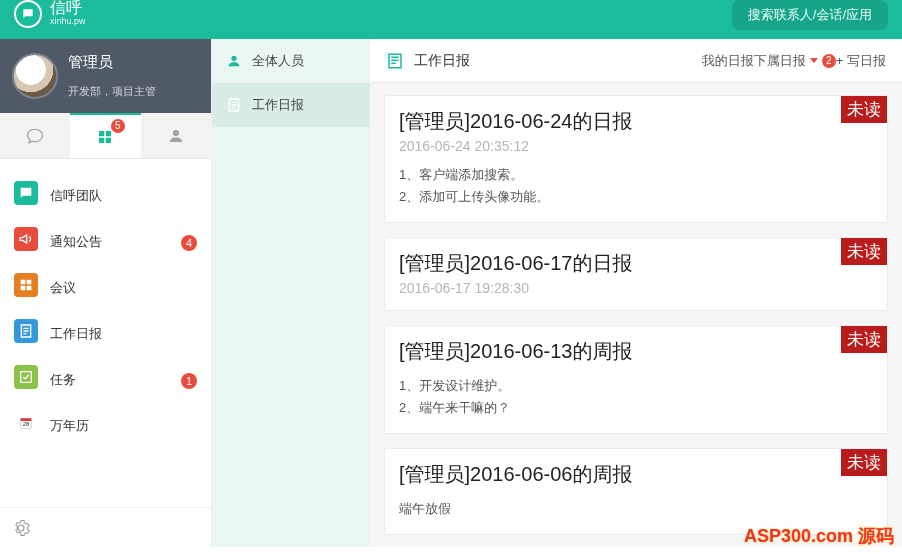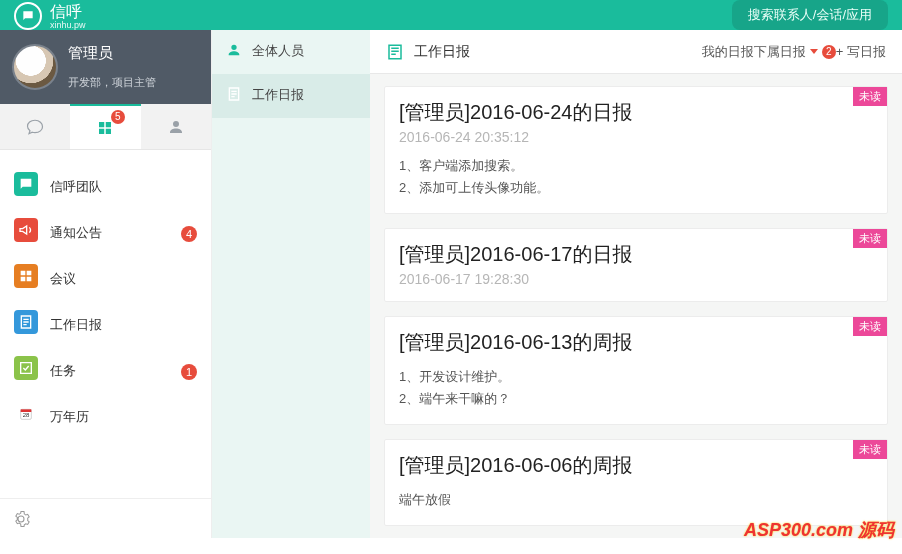--- a/index.html
+++ b/index.html
@@ -1,17 +1,17 @@
 <!DOCTYPE html>
 <html><head>
 <meta charset="utf-8">
 <style>
 *{box-sizing:border-box;margin:0;padding:0;font-family:"Microsoft YaHei","PingFang SC",sans-serif}
 html,body{width:902px;height:554px;overflow:hidden;background:#fff}
-.topbar{height:30px;background:#1abc9c;display:flex;align-items:flex-end;padding:0 14px;color:#fff}
+.topbar{height:39px;background:#1abc9c;display:flex;align-items:flex-start;padding:0 14px;color:#fff}
 .logo-ring{width:28px;height:28px;border:2px solid #fff;border-radius:50%;display:flex;align-items:center;justify-content:center;margin-right:8px}
 .logo-ring svg{width:14px;height:14px;fill:#fff}
 .brand-text{font-size:16px;line-height:1}
 .brand-sub{font-size:9px;opacity:.9}
 .search-pill{margin-left:auto;background:#17a589;border-radius:8px;padding:6px 16px;font-size:13px;color:#eafff8;cursor:pointer}
 .shell{display:flex;height:508px}
 .col-left{width:212px;background:#fff;display:flex;flex-direction:column;border-right:1px solid #eee}
 .profile{display:flex;align-items:center;padding:14px 12px;background:#505a66;color:#fff}
 .avatar{width:46px;height:46px;border-radius:50%;background:radial-gradient(circle at 40% 35%,#fefefe 0 40%,#d7c7b3 41% 60%,#6b5942 61% 100%);flex:none;margin-right:10px;border:2px solid #7a828c}
 .profile-name{font-size:15px}
@@ -21,39 +21,39 @@
 .nav-tab.active{background:#fff;color:#1abc9c;border-top:2px solid #1abc9c}
 .nav-tab svg{width:18px;height:18px;fill:currentColor}
 .nav-badge{position:absolute;top:4px;right:16px;background:#e74c3c;color:#fff;font-size:10px;line-height:14px;min-width:14px;text-align:center;border-radius:7px;padding:0 3px}
 .menu{flex:1;overflow:auto}
 .menu-item{display:flex;align-items:flex-end;height:46px;padding:0 14px;font-size:13px;color:#333;cursor:pointer;border-bottom:0px solid #f5f5f5;position:relative}
 .menu-item .mi-icon{width:24px;height:24px;border-radius:4px;display:flex;align-items:center;justify-content:center;color:#fff;margin-right:12px;font-size:12px}
 .menu-item .mi-badge{margin-left:auto;background:#e74c3c;color:#fff;font-size:11px;line-height:16px;min-width:16px;height:16px;text-align:center;border-radius:8px;padding:0 4px}
 .gear{height:40px;display:flex;align-items:center;padding:0 12px;color:#9a9a9a;border-top:1px solid #eee}
 .gear svg{width:18px;height:18px;fill:currentColor}
 .col-mid{width:158px;background:#eaf6f3}
-.mid-item{display:flex;align-items:flex-start;height:44px;padding:12px 14px;font-size:13px;color:#444;cursor:pointer}
+.mid-item{display:flex;align-items:center;height:44px;padding:0 14px;font-size:13px;color:#444;cursor:pointer}
 .mid-item svg{width:16px;height:16px;fill:#1abc9c;margin-right:10px}
 .mid-item.active{background:#d9ece8}
 .col-main{flex:1;background:#f5f6f5;display:flex;flex-direction:column;min-width:0}
 .main-head{height:44px;background:#fff;display:flex;align-items:center;padding:0 16px;border-bottom:1px solid #e8e8e8}
 .main-head .hd-icon{width:18px;height:18px;fill:#1abc9c;margin-right:10px}
 .main-head-title{font-size:14px;color:#333}
 .head-tabs{margin-left:auto;display:flex;align-items:center;font-size:13px}
 .head-tab{color:#555;cursor:pointer;display:flex;align-items:center;gap:4px}
 .head-tab .caret{width:0;height:0;border-left:4px solid transparent;border-right:4px solid transparent;border-top:5px solid #e74c3c}
 .head-tab .pill{background:#e74c3c;color:#fff;font-size:10px;line-height:14px;min-width:14px;text-align:center;border-radius:7px;padding:0 3px}
 .head-tab.write{color:#555}
 .feed{flex:1;overflow:auto;padding:12px 14px}
 .card{background:#fff;border:1px solid #ececec;border-radius:2px;padding:12px 14px 14px;margin-bottom:14px;position:relative}
 .card-title{font-size:20px;color:#222}
 .card-time{font-size:14px;color:#b6b6b6;margin-top:3px}
 .card-body{font-size:13px;color:#555;margin-top:10px;line-height:1.7;white-space:pre-line}
-.unread{position:absolute;top:0;right:0;background:#ec4899;color:#fff;font-size:11px;padding:2px 6px}
-.watermark{position:absolute;right:8px;bottom:12px;font-size:18px;font-weight:bold;font-style:italic;color:#e33;pointer-events:none;text-shadow:0 0 2px #fc0}
+.unread{position:absolute;top:0;right:0;background:#b91c1c;color:#fff;font-size:17px;padding:2px 6px}
+.watermark{position:absolute;right:8px;bottom:6px;font-size:18px;font-weight:bold;color:#e33;pointer-events:none;text-shadow:0 0 2px #fc0}
 </style>
 </head>
 <body>
 
 <div class="topbar">
   <div class="logo-ring">
     <svg viewBox="0 0 24 24">
         <path d="M4 4h16v12H7l-3 3z"></path>
       </svg>
   </div>

